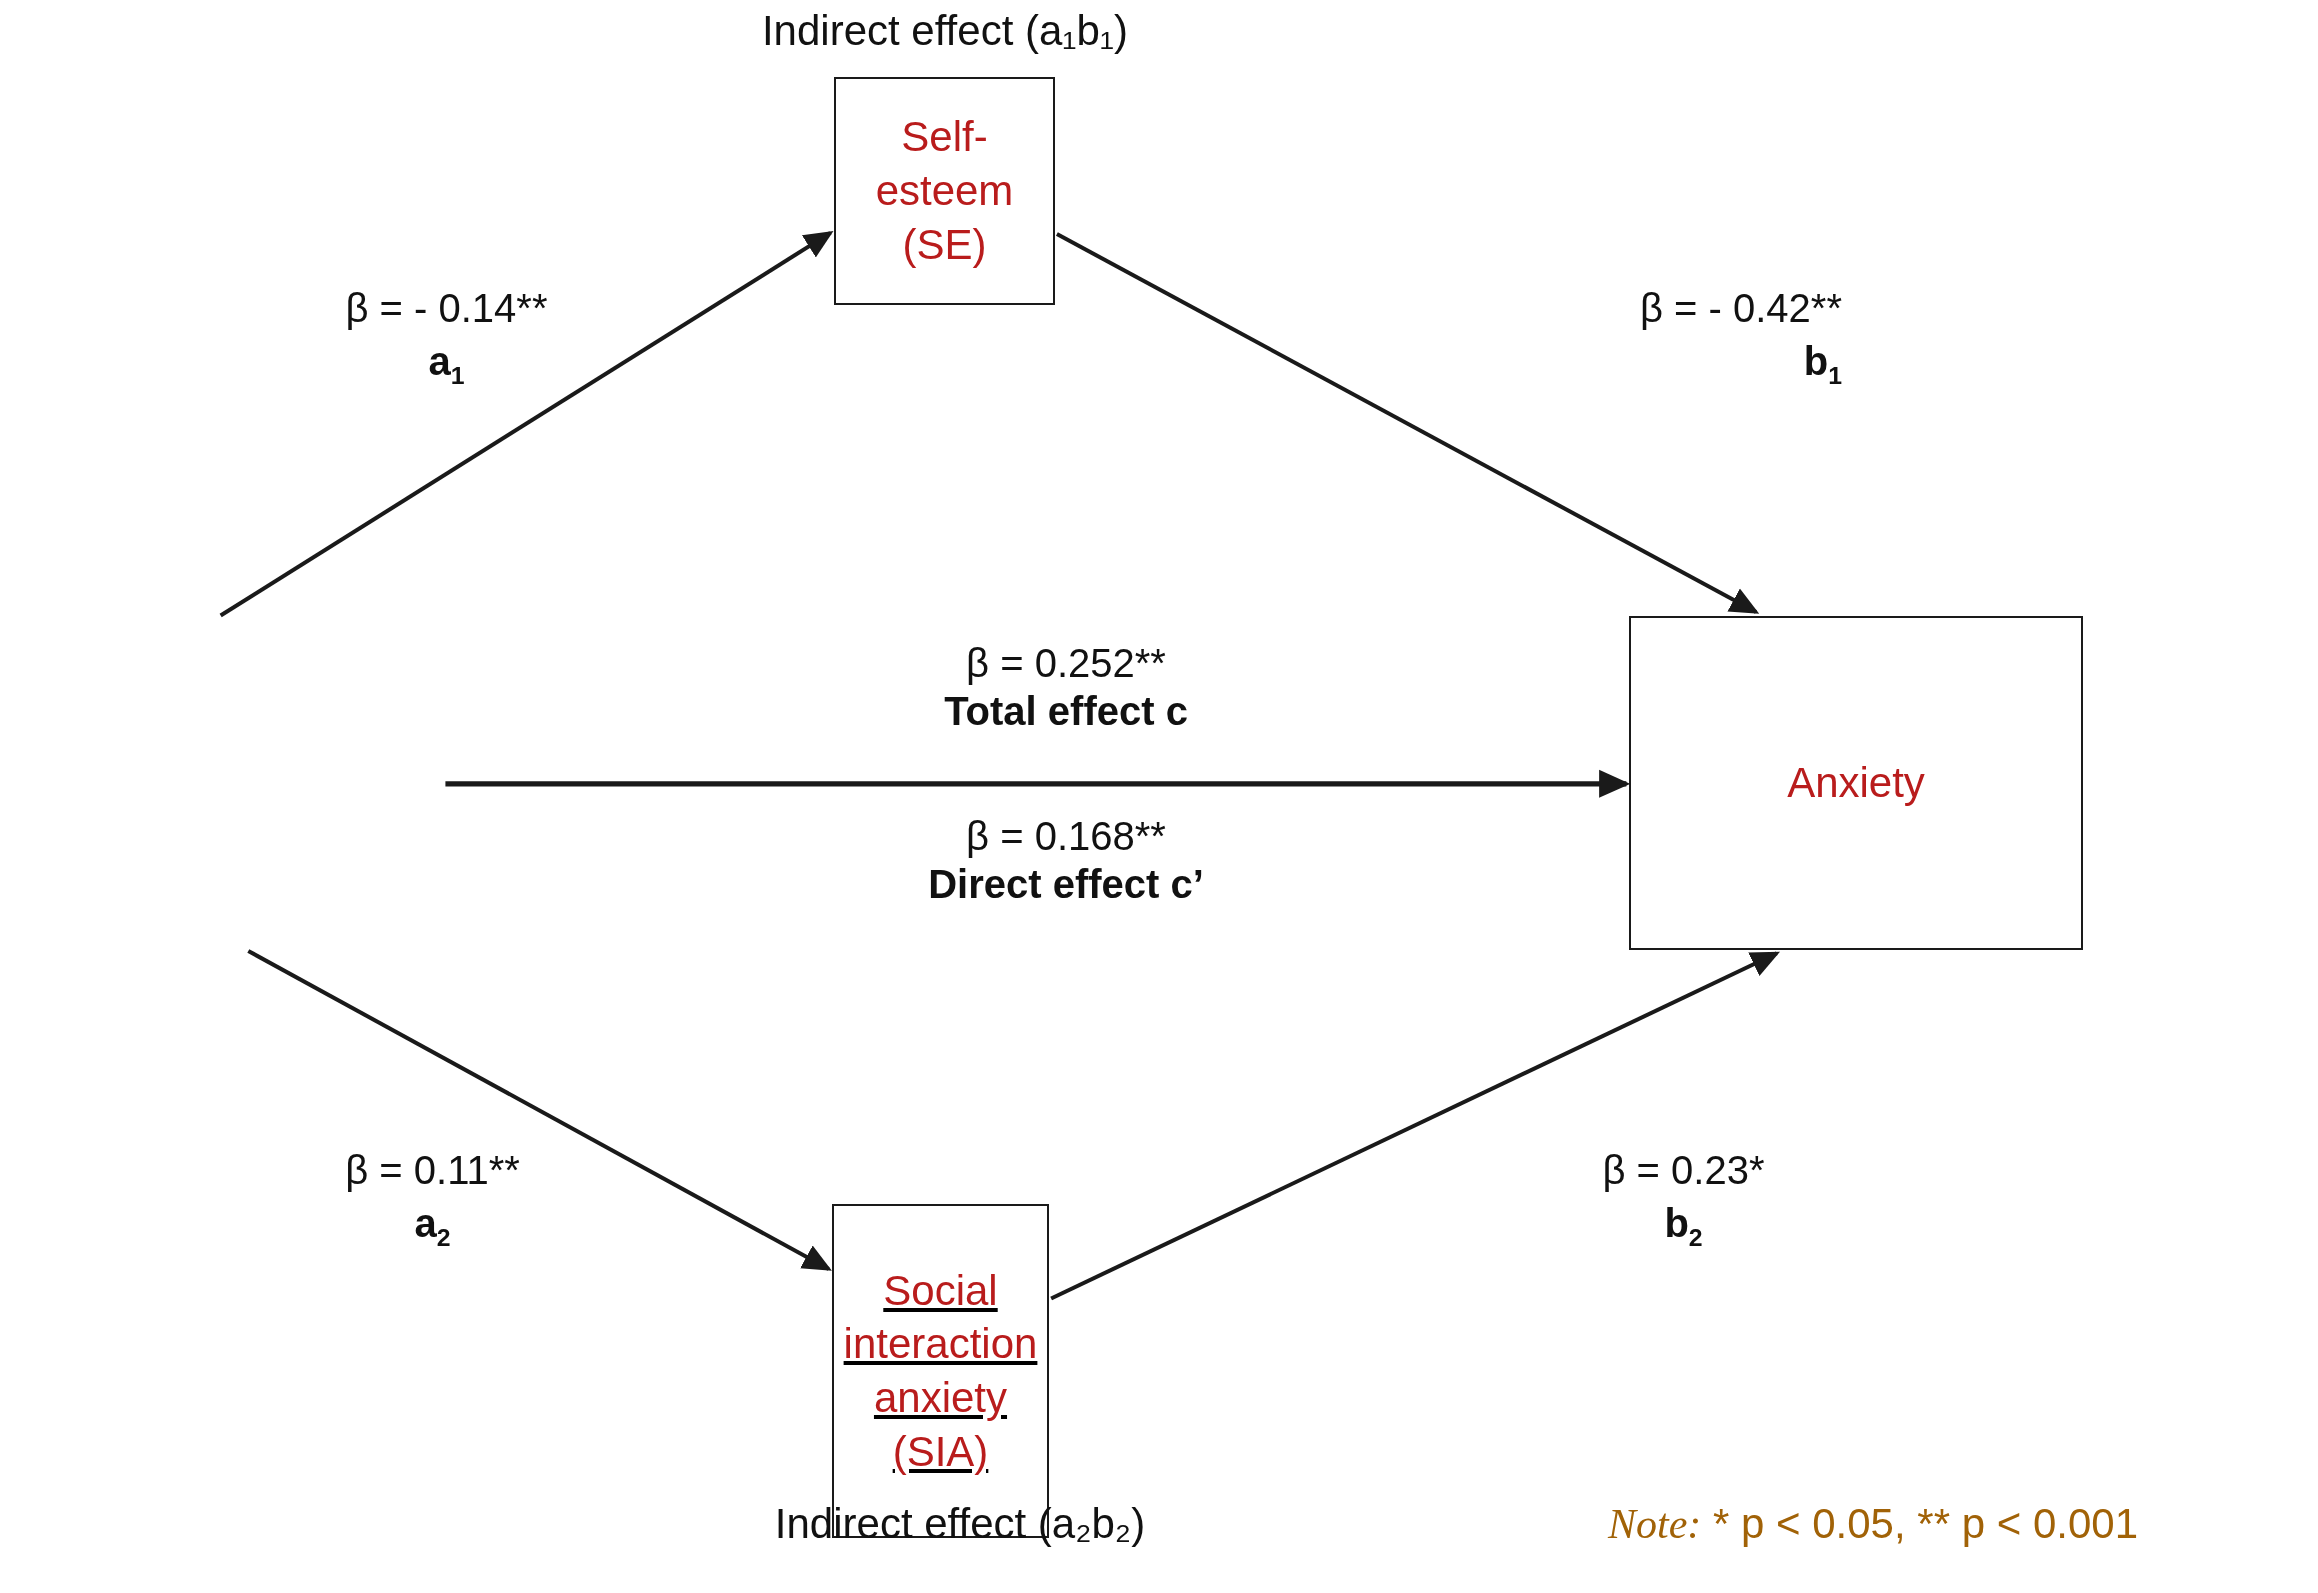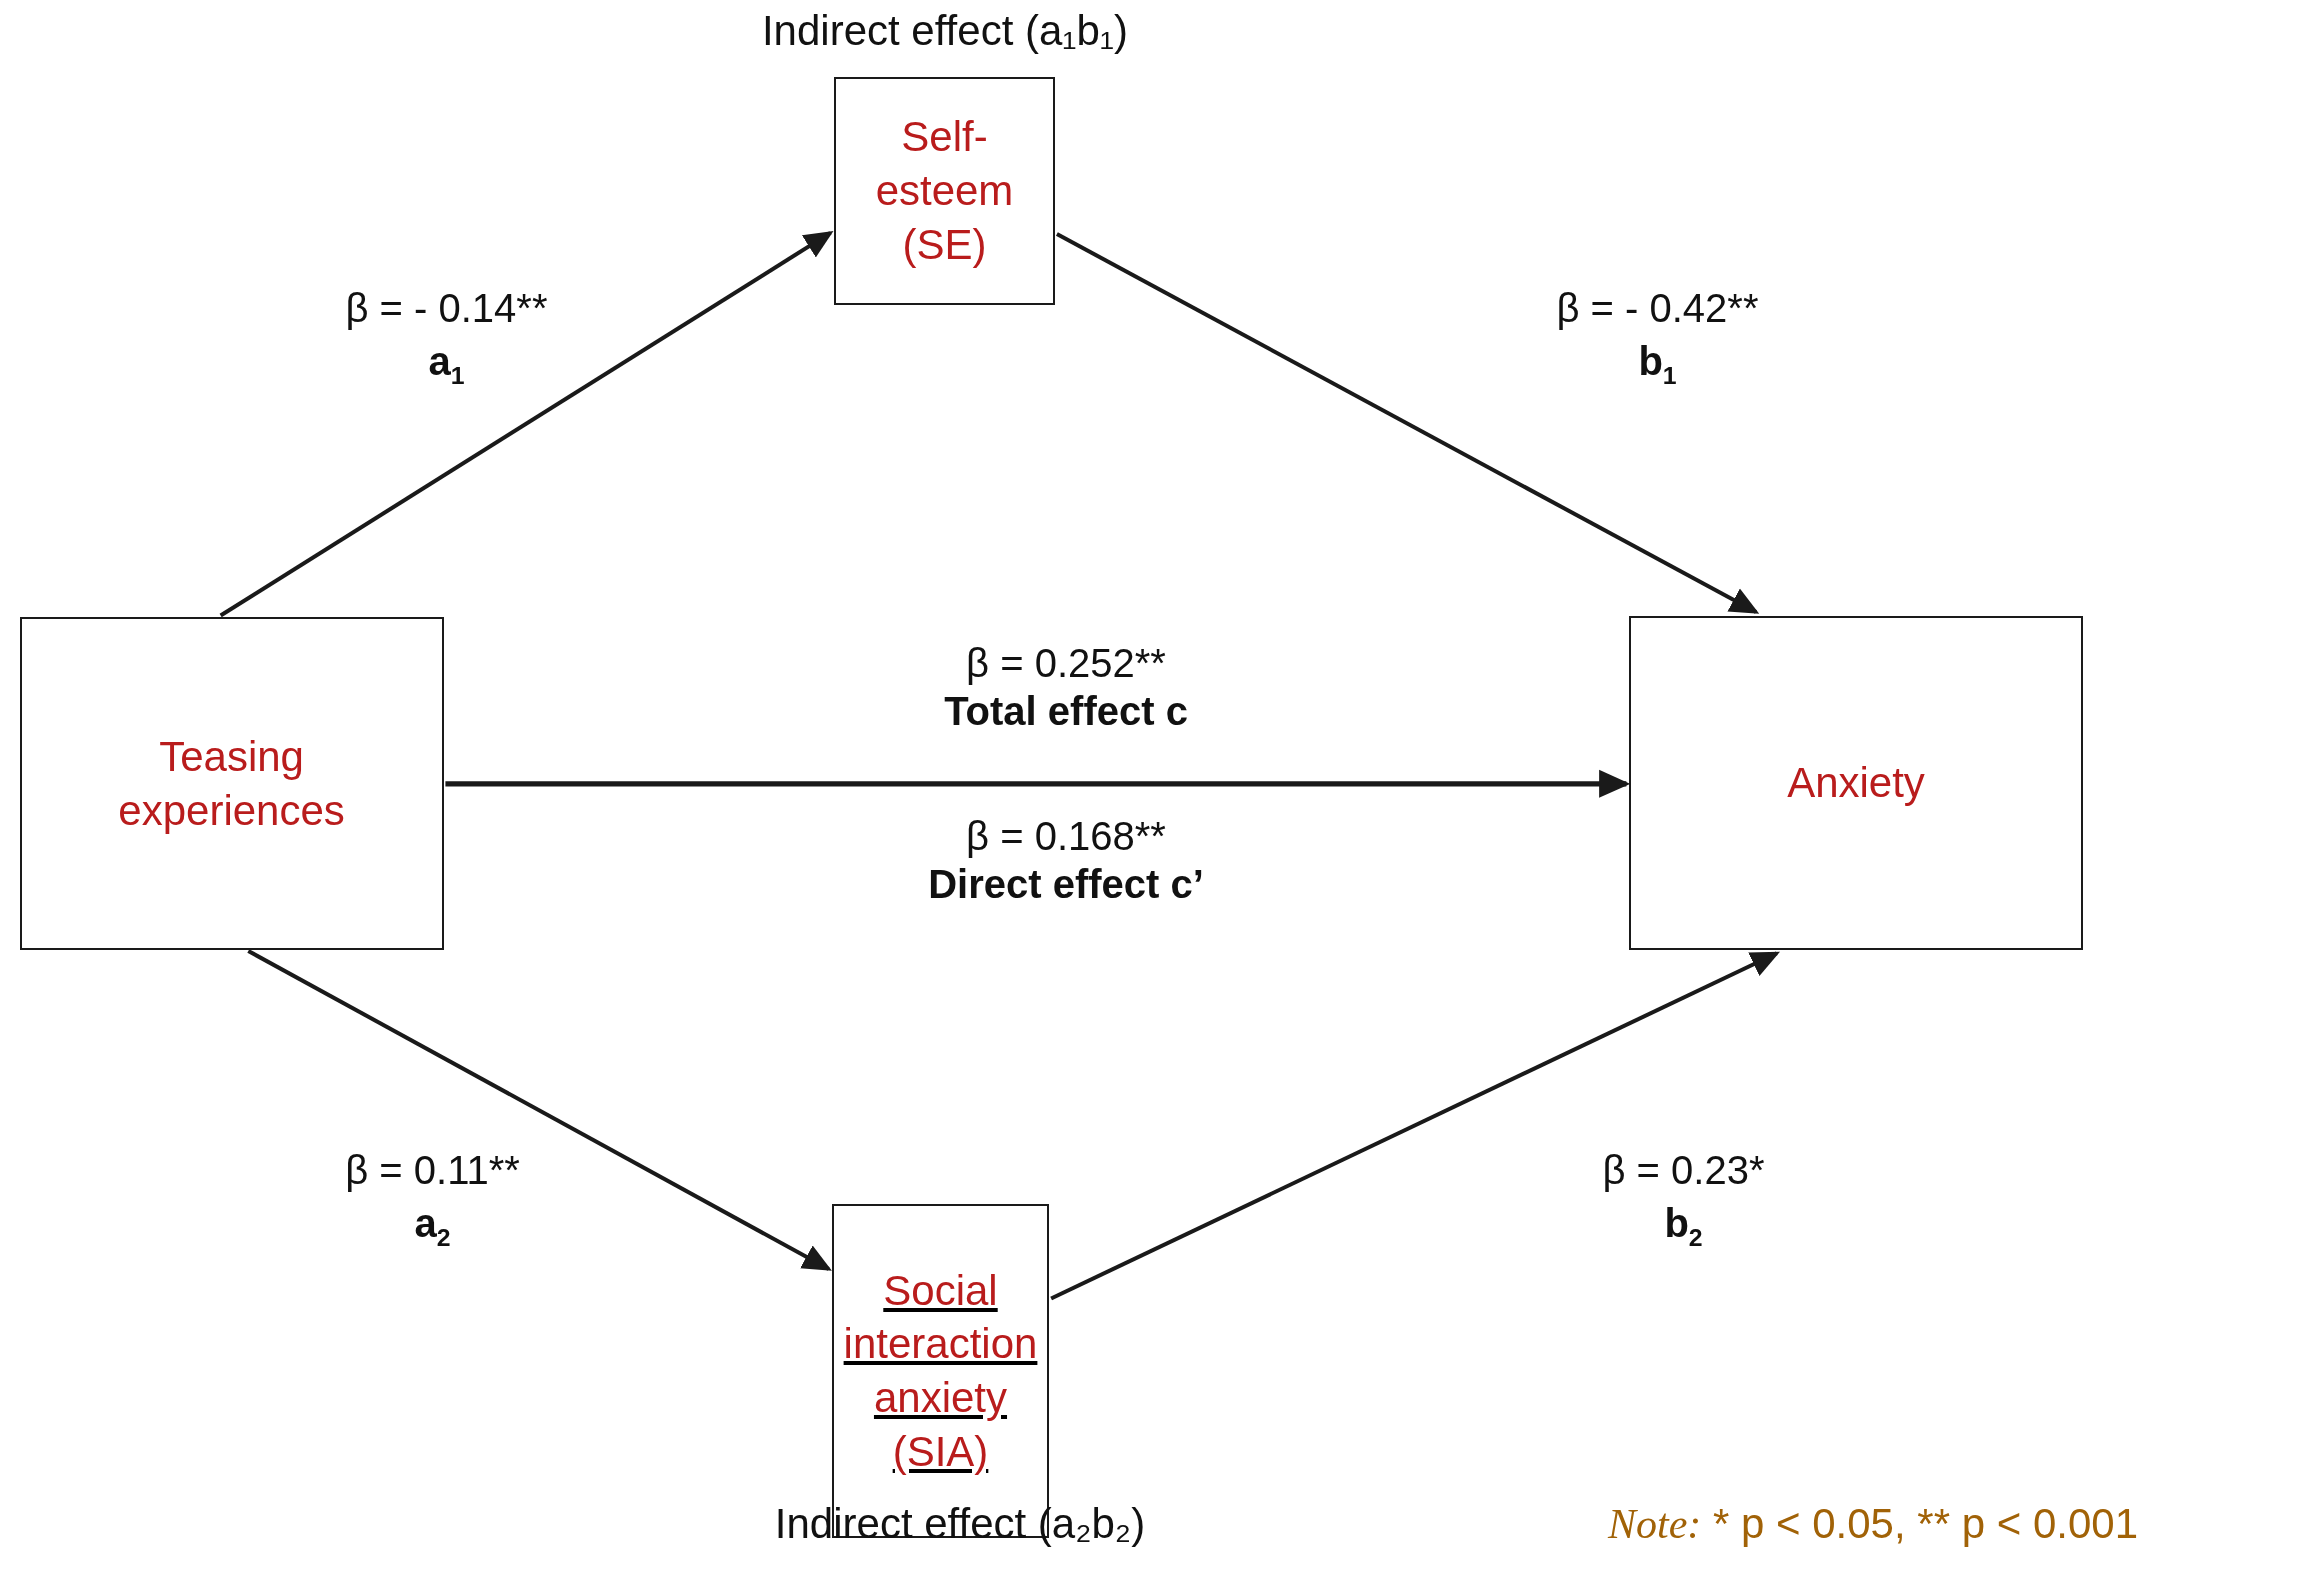--- a/index.html
+++ b/index.html
@@ -18,21 +18,21 @@
   #node-sia      {left:832px;top:1204px; width:217px; height:334px;text-decoration:underline;}
   #node-anxiety  {left:1629px;top:616px; width:454px; height:334px;}
 
   .pathlabel{position:absolute;text-align:center;white-space:nowrap;color:#111;}
   .coef{font-size:40px;line-height:1.18;}
   .pname{font-size:40px;line-height:1.2;font-weight:700;margin-top:4.6px;}
   .pname sub{font-size:0.62em;font-weight:700;}
   .effname{font-size:40px;line-height:1.2;font-weight:700;}
 
   #lbl-a1 {left:262px; top:285px;  width:369px;}
-  #lbl-b1 {left:1473px;top:285px;  width:369px;}
+  #lbl-b1 {left:1473px;top:285px;  width:369px;text-align:right;}
   #lbl-a2 {left:248px; top:1147px; width:369px;}
   #lbl-b2 {left:1499px;top:1147px; width:369px;}
 
   #lbl-total  {left:775px;top:640px;width:582px;}
   #lbl-direct {left:775px;top:813px;width:582px;}
 
   .capt{position:absolute;font-size:42px;line-height:1.2;text-align:center;
         white-space:nowrap;color:#111;}
   #cap-top    {left:657px;top:5.8px;   width:576px;}
   #cap-bottom {left:672px;top:1499px; width:576px;}
@@ -64,26 +64,20 @@
 
     <line x1="430" y1="1650" x2="1437" y2="2202" stroke="#1a1a1a" stroke-width="7" marker-end="url(#ah)"></line>
 
     <line x1="1823" y1="2253" x2="3082" y2="1654" stroke="#1a1a1a" stroke-width="7" marker-end="url(#ah)"></line>
   </svg>
 
   <div class="capt" id="cap-top">
     <span>Indirect effect (a₁b₁)</span>
   </div>
 
-  <div class="node" id="node-teasing">
-    <div class="nlabel">
-      <div>Teasing</div>
-      <div>experiences</div>
-    </div>
-  </div>
 
   <div class="node" id="node-se">
     <div class="nlabel">
       <div>Self-esteem (SE)</div>
     </div>
   </div>
 
   <div class="node" id="node-sia">
     <div class="nlabel">
       <div>Social</div>

